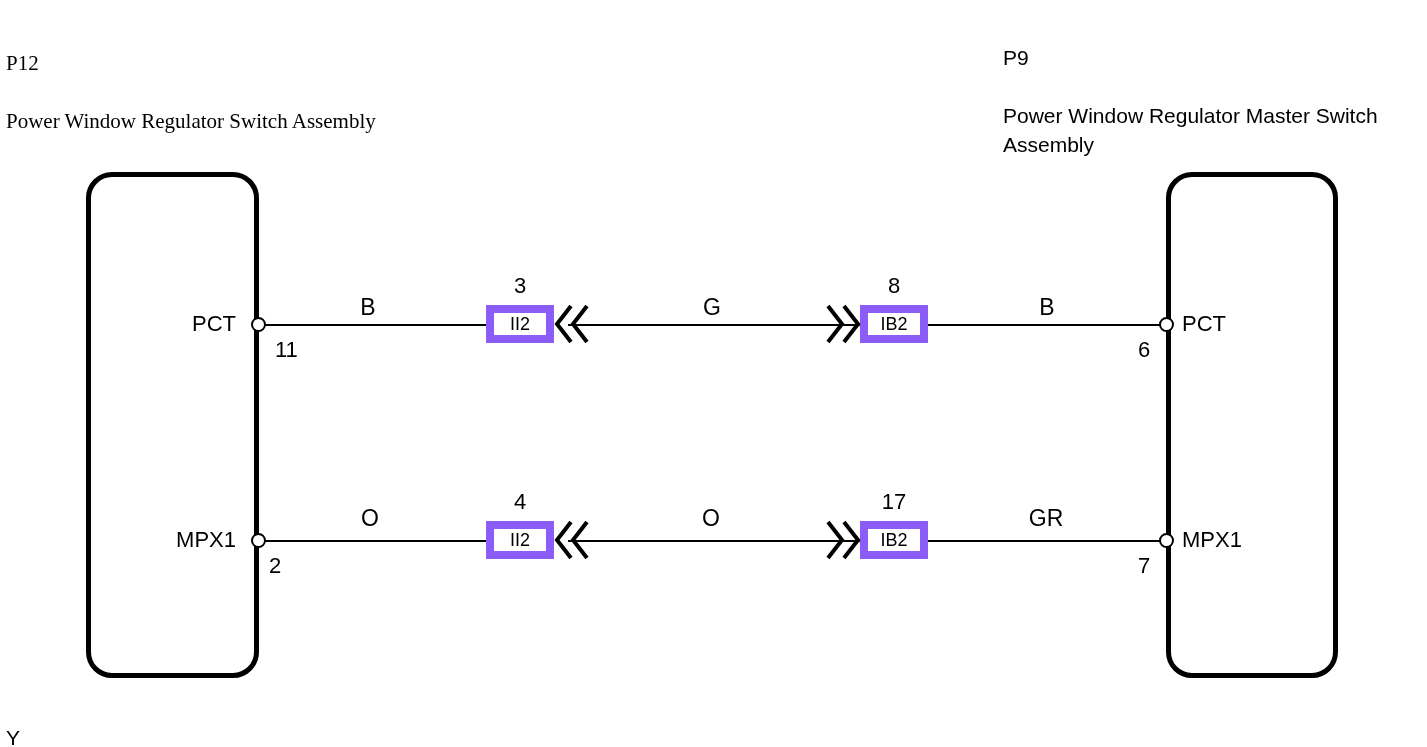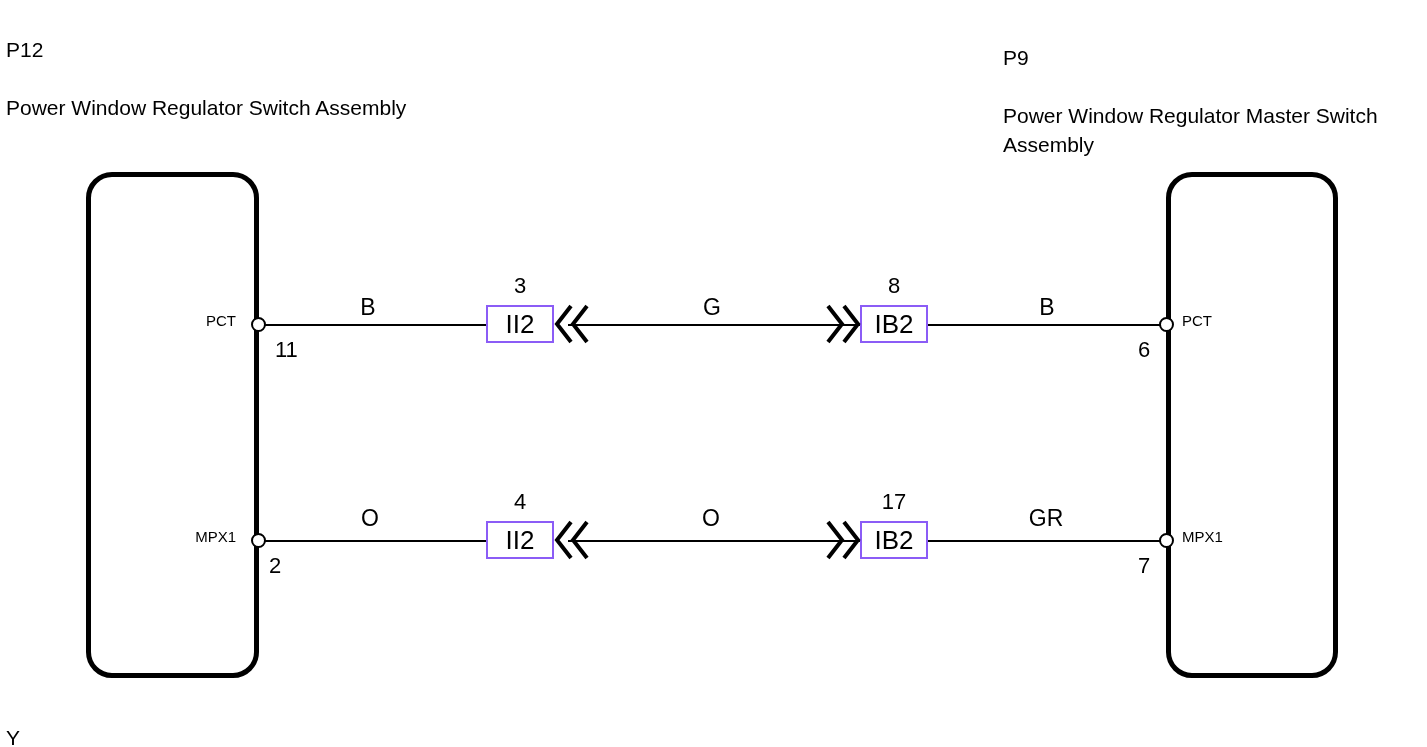--- a/index.html
+++ b/index.html
@@ -24,21 +24,21 @@
   .header {
     position: absolute;
     font-size: 21px;
     line-height: 29px;
     color: #000;
     white-space: pre-line;
   }
   .header .code { display: block; }
   .header .desc { display: block; }
 
-  #header-left  { left: 6px;    top: 6px; }
+  #header-left  { left: 6px;    top: 20px; font-family: Liberation Serif, serif; }
   #header-right { left: 1003px; top: 14px; width: 424px; }
 
   
   .connector-body {
     position: absolute;
     border: 5px solid #000;
     border-radius: 26px;
     background: #fff;
     box-sizing: border-box;
   }
@@ -61,24 +61,24 @@
   .wire {
     position: absolute;
     height: 0;
     border-top: 2px solid #000;
     z-index: 2;
   }
 
   
   .joint-box {
     position: absolute;
-    border: 2px solid #8b5cf6;
+    border: 8px solid #8b5cf6;
     background: #fff;
     box-sizing: border-box;
-    font-size: 26px;
+    font-size: 18px;
     line-height: 1;
     display: flex;
     align-items: center;
     justify-content: center;
     z-index: 5;
     letter-spacing: 0px;
   }
   .joint-num {
     position: absolute;
     font-size: 22px;
@@ -89,21 +89,21 @@
 
   
   .chev {
     position: absolute;
     z-index: 7;
   }
 
   
   .lbl {
     position: absolute;
-    font-size: 15px;
+    font-size: 22px;
     line-height: 1;
     white-space: nowrap;
     z-index: 4;
   }
   .lbl.right-align { text-align: right; }
   .pin-num {
     position: absolute;
     font-size: 22px;
     line-height: 1;
     white-space: nowrap;

